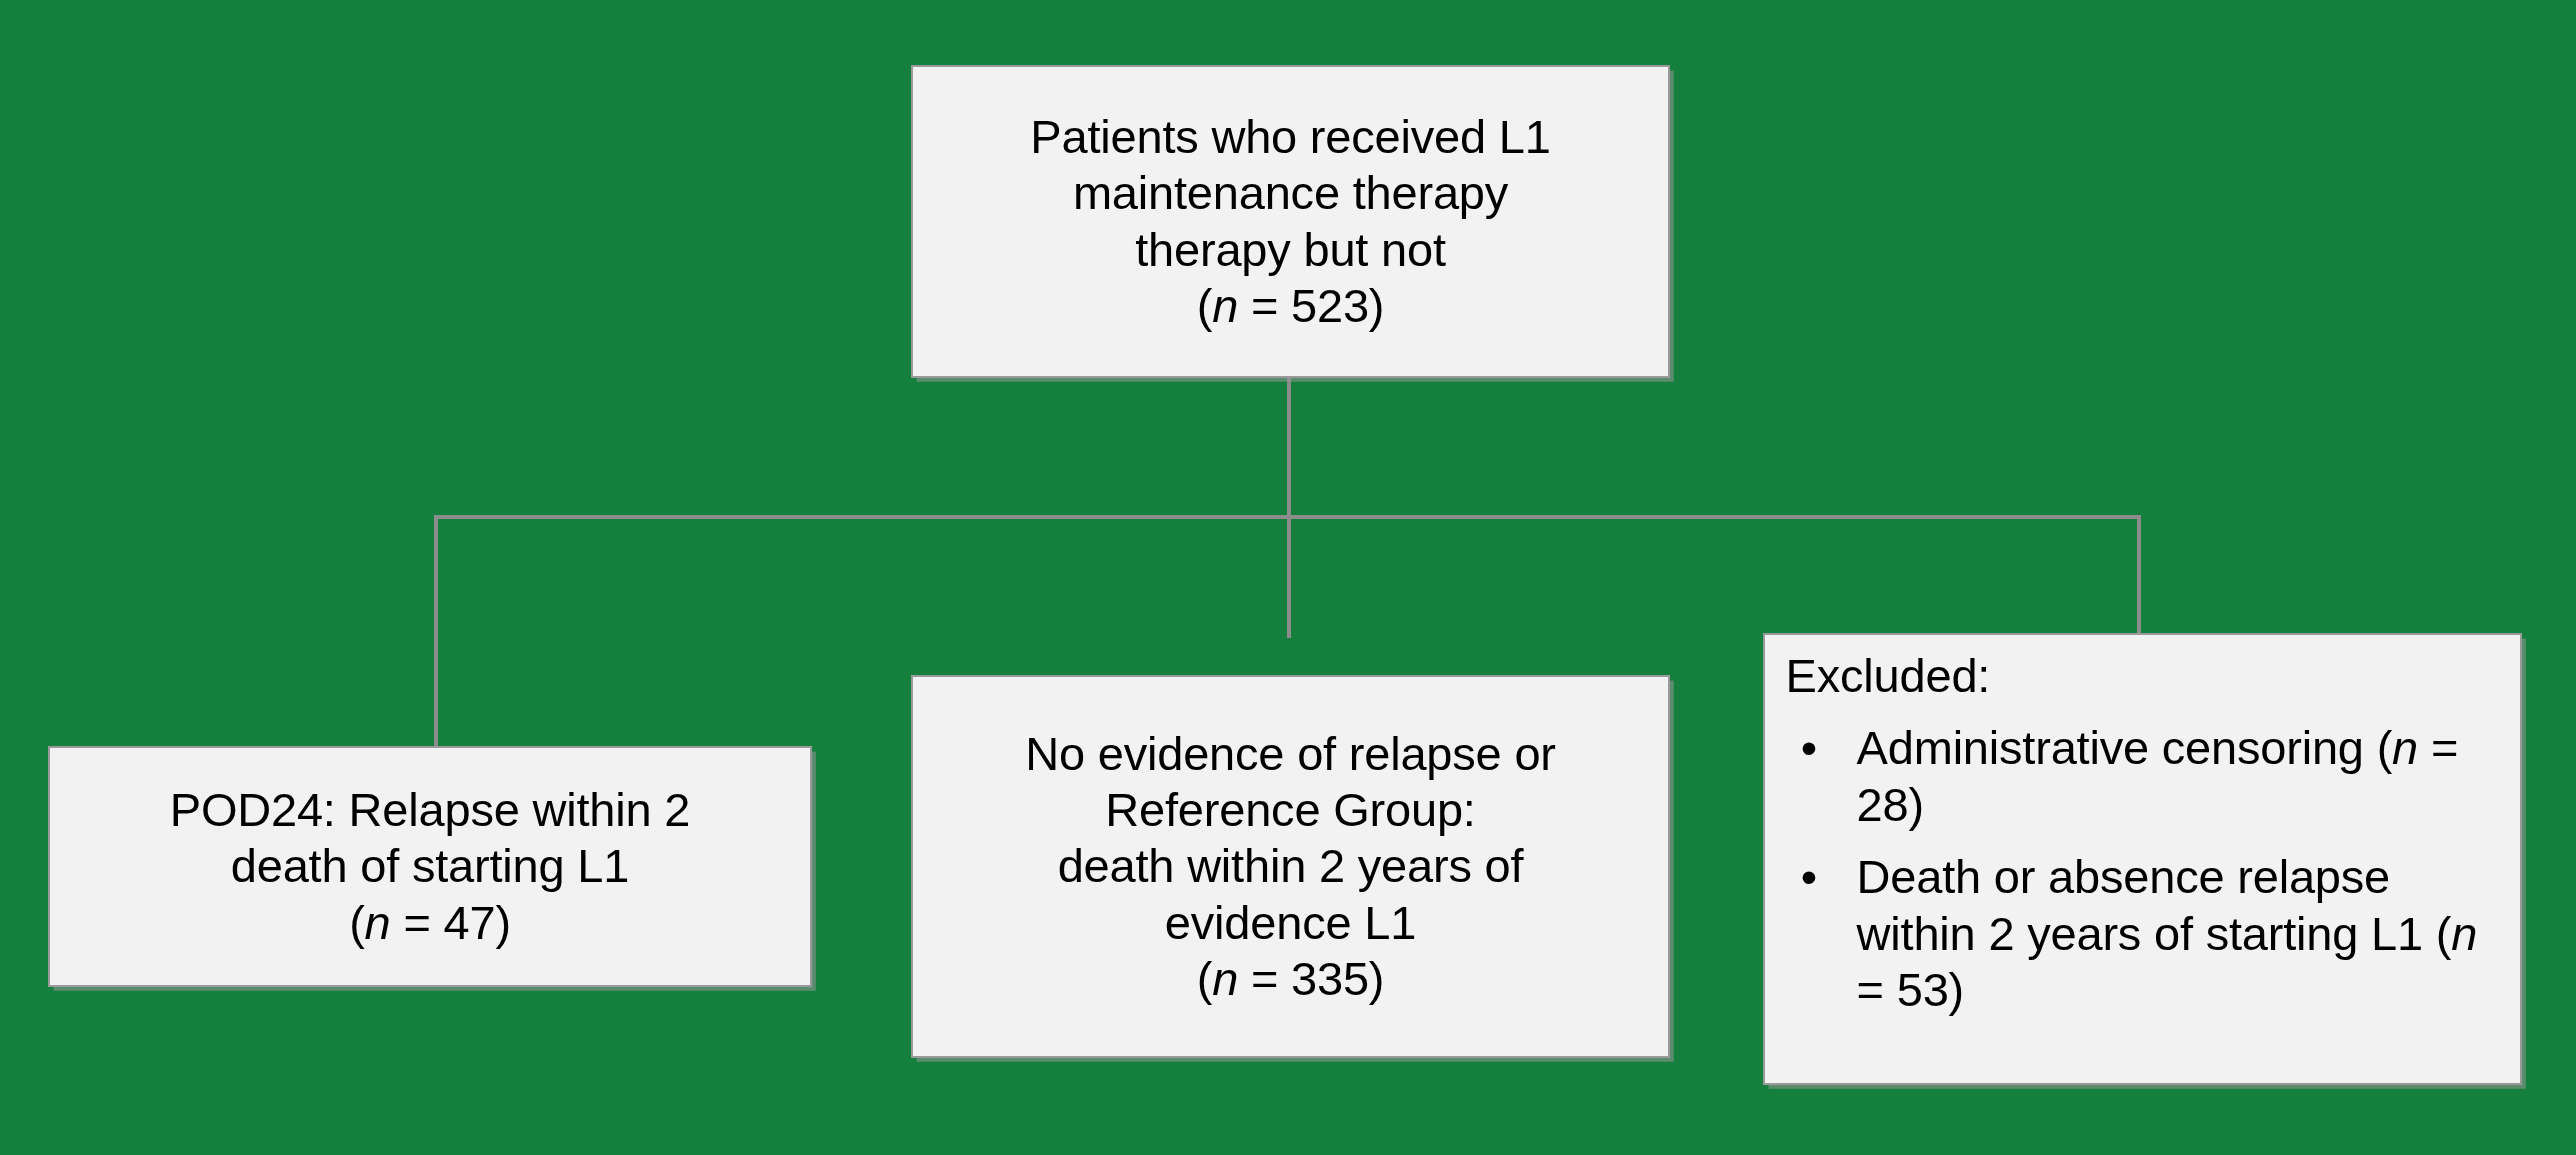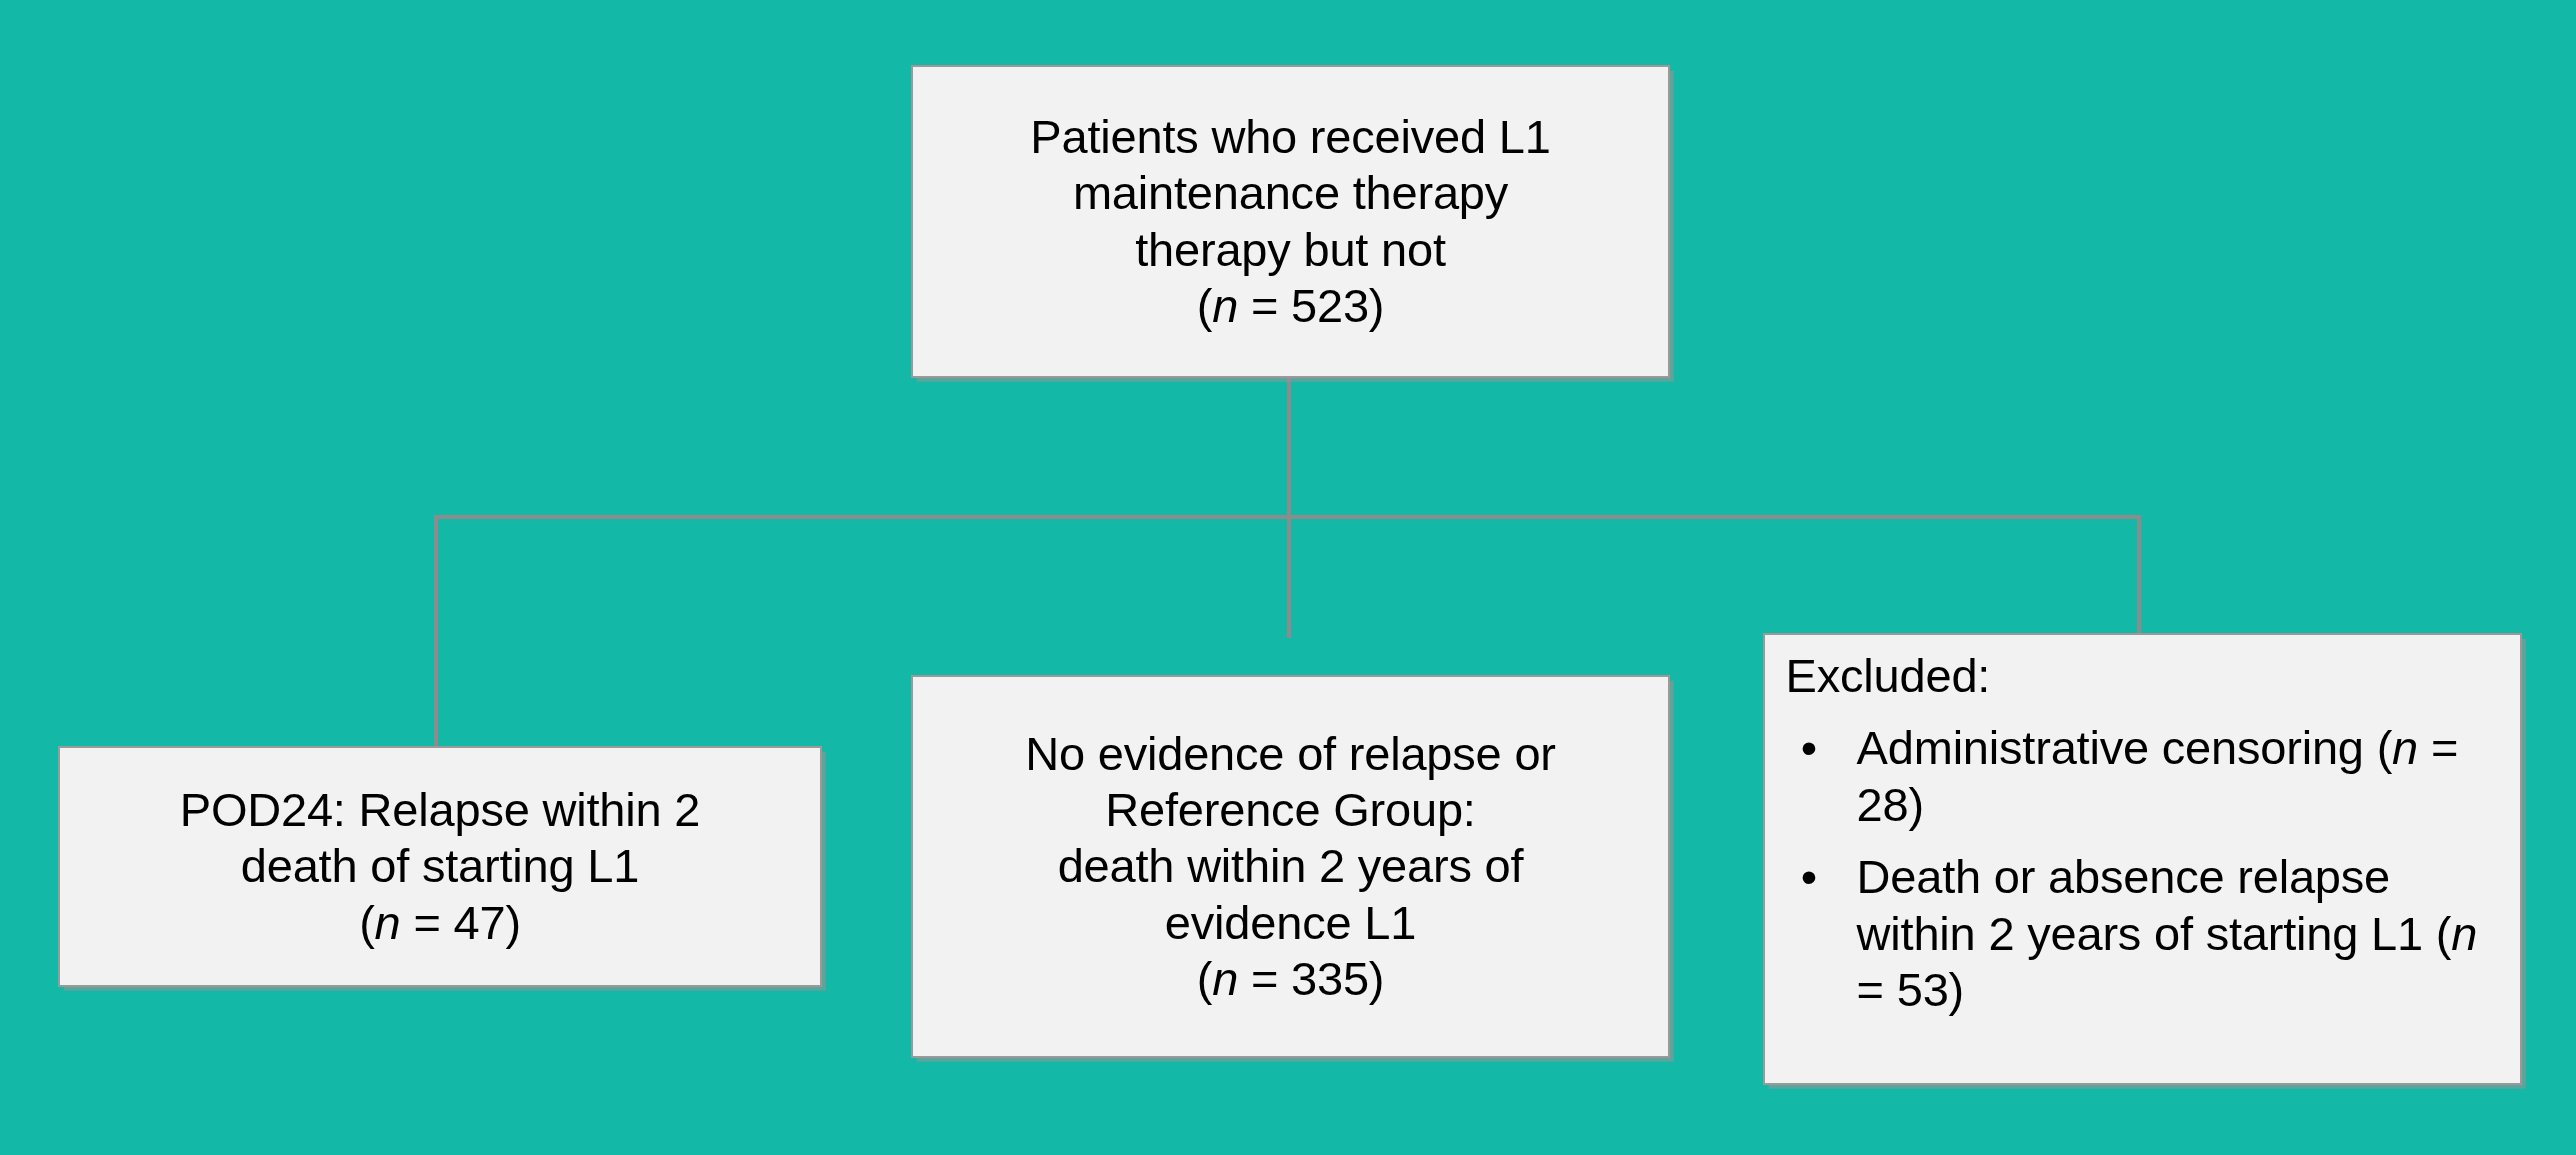--- a/index.html
+++ b/index.html
@@ -7,21 +7,21 @@
     padding: 0;
     background: #ffffff;
   }
   body {
     font-family: "Liberation Sans", sans-serif;
   }
   #canvas {
     position: relative;
     width: 2576px;
     height: 1156px;
-    background: #14b8a6;
+    background: #15803d;
     overflow: hidden;
   }
 
   
   .node {
     position: absolute;
     box-sizing: border-box;
     background: #f2f2f2;
     border: 2.8px solid #9a9a9a;
     box-shadow: 4.7px 4.7px 0 -0.9px rgba(150,150,150,0.55);
@@ -43,21 +43,21 @@
   #node-root {
     left: 911px;
     top: 65px;
     width: 759px;
     height: 313px;
     padding: 3.7px 17px;
   }
 
   
   #node-pod24 {
-    left: 58px;
+    left: 48px;
     top: 746px;
     width: 764px;
     height: 241px;
     padding: 3.7px 20.6px;
   }
 
   
   #node-reference {
     left: 911px;
     top: 675px;

